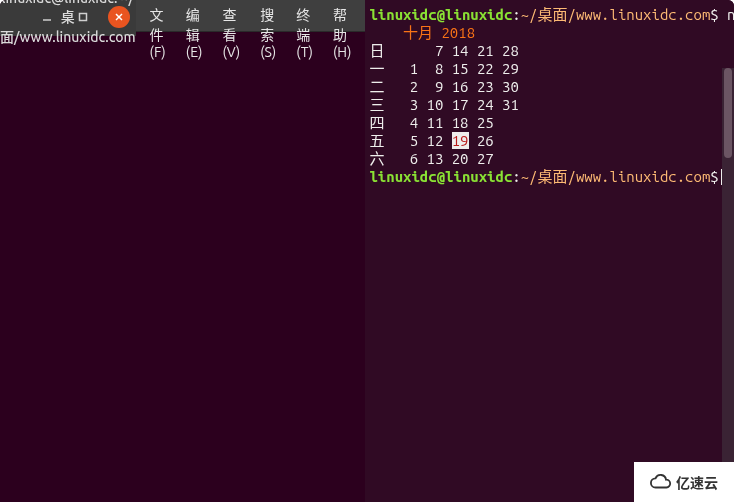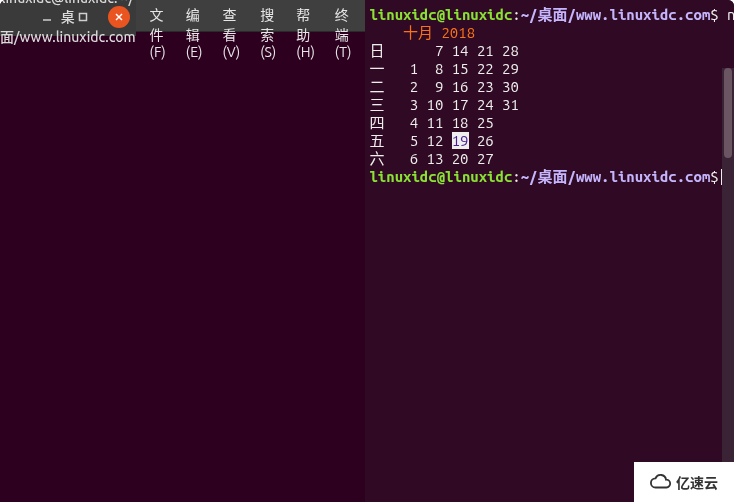--- a/index.html
+++ b/index.html
@@ -15,26 +15,26 @@
   .winbtn.close svg { stroke: #fff; }
   .menubar { height: 32px; background: #3f3f3f; display: flex; padding: 0 6px; gap: 4px; border-bottom: 1px solid #2a2a2a; }
   .menuitem { color: #e6e6e6; font-size: 14px; padding: 4px 8px; cursor: pointer; }
   .terminal { flex: 1; background: #300a24; padding: 6px 4px; font-family: "Ubuntu Mono", "Noto Sans Mono CJK SC", monospace; font-size: 15px; line-height: 18px; color: #eeeeec; position: relative; }
   .scrollbar { position: absolute; right: 0; top: 68px; width: 12px; bottom: 0; background: #3a2334; }
   .sb-thumb { position: absolute; top: 0; left: 2px; width: 8px; height: 90px; background: #6b5563; border-radius: 4px; }
   .line { white-space: pre; }
   .prompt-user { color: #8ae234; font-weight: bold; }
   .prompt-host { color: #8ae234; font-weight: bold; }
   .prompt-colon { color: #eeeeec; }
-  .prompt-path { color: #c4b5fd; font-weight: bold; }
+  .prompt-path { color: #fdba74; font-weight: normal; }
   .prompt-dollar { color: #eeeeec; }
   .cmd { color: #eeeeec; }
   .cal-header { color: #f97316; }
   .cal-row { color: #eeeeec; }
-  .today { background: #eeeeec; color: #4c1d95; }
+  .today { background: #eeeeec; color: #b91c1c; }
   .cursor { display: inline-block; width: 8px; height: 16px; background: #eeeeec; vertical-align: text-bottom; margin-left: 2px; }
   .watermark { position: absolute; right: 0; bottom: 0; width: 100px; height: 40px; background: #fff; display: flex; align-items: center; justify-content: center; font-size: 14px; color: #333; font-weight: bold; gap: 4px; }
   .watermark svg { width: 22px; height: 22px; }
 </style>
 </head>
 <body>
 
 <div class="window">
 
   <div class="titlebar">
@@ -57,22 +57,22 @@
           </svg>
       </div>
     </div>
   </div>
 
   <div class="menubar">
     <div class="menuitem">文件(F)</div>
     <div class="menuitem">编辑(E)</div>
     <div class="menuitem">查看(V)</div>
     <div class="menuitem">搜索(S)</div>
+    <div class="menuitem">终端(T)</div>
     <div class="menuitem">帮助(H)</div>
-    <div class="menuitem">终端(T)</div>
   </div>
 
   <div class="terminal">
     <div class="line"><span class="prompt-user">linuxidc</span><span class="prompt-user">@</span><span class="prompt-host">linuxidc</span><span class="prompt-colon">:</span><span class="prompt-path">~/桌面/www.linuxidc.com</span><span class="prompt-dollar">$</span><span class="cmd"> ncal</span></div>
     <div class="line cal-header">    十月 2018</div>
     <div class="line cal-row"><span>日</span><span>      7 14 21 28</span></div>
     <div class="line cal-row"><span>一</span><span>   1  8 15 22 29</span></div>
     <div class="line cal-row"><span>二</span><span>   2  9 16 23 30</span></div>
     <div class="line cal-row"><span>三</span><span>   3 10 17 24 31</span></div>
     <div class="line cal-row"><span>四</span><span>   4 11 18 25</span></div>

